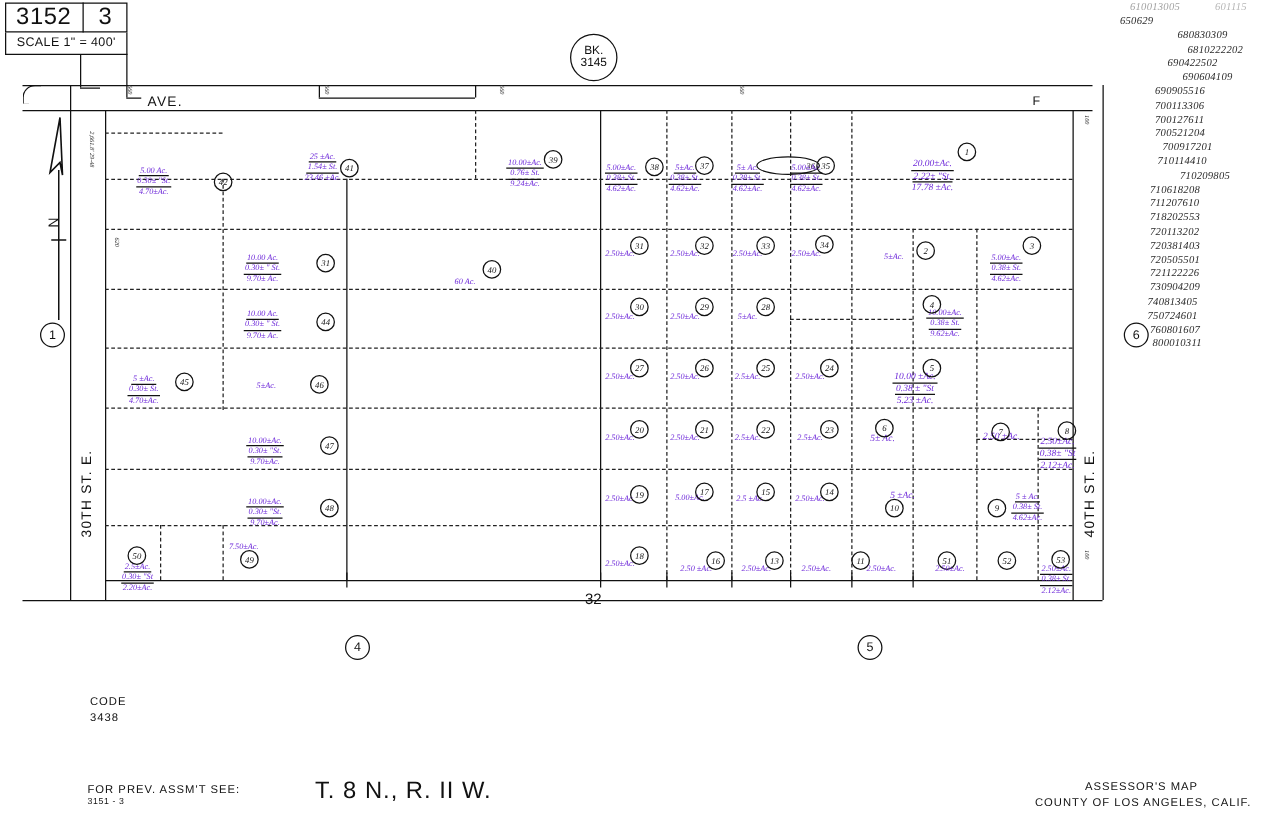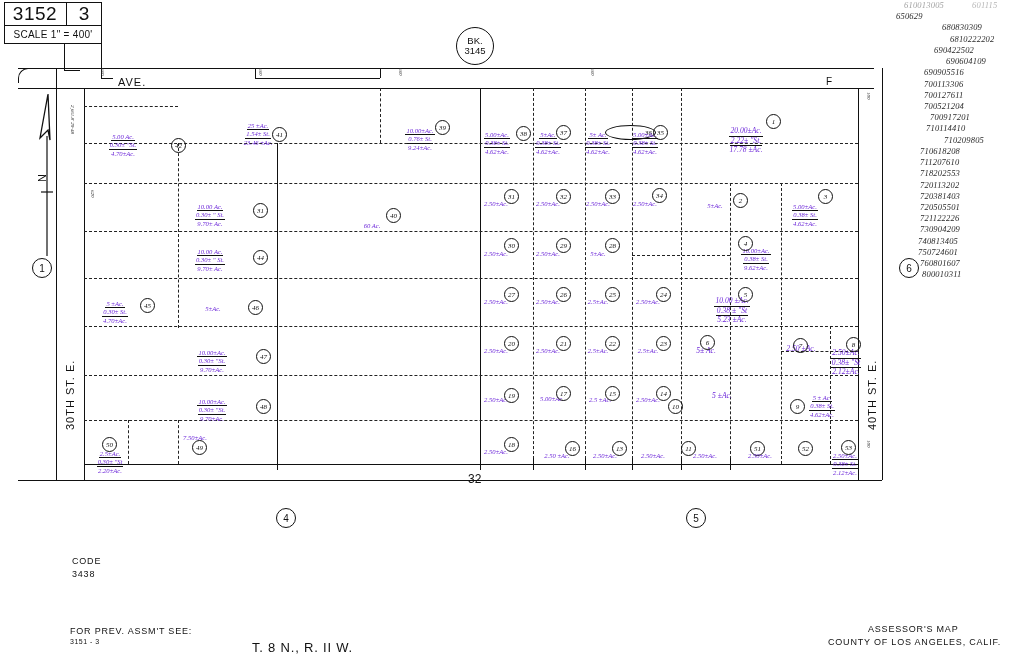--- a/index.html
+++ b/index.html
@@ -448,21 +448,21 @@
     </div>
     <div class="pcl" style="left: 614px; top: 396px; width: 68px;">
       <div class="ac"><span class="ac">2.50±Ac.</span></div>
     </div>
     <div class="circ p abs" style="left: 656px; top: 386px;">
       <span>14</span>
     </div>
     <div class="pcl" style="left: 688px; top: 392px; width: 68px;">
       <div class="ac big"><span class="ac big">5 ±Ac.</span></div>
     </div>
-    <div class="circ p abs" style="left: 668px; top: 399px;">
+    <div class="circ p abs" style="left: 708px; top: 399px;">
       <span>10</span>
     </div>
     <div class="pcl" style="left: 788px; top: 394px; width: 68px;">
       <div class="ac"><span class="ac b">5 ± Ac.</span></div>
       <div class="ac"><span class="ac b">0.38± St.</span></div>
       <div class="ac"><span class="ac">4.62±Ac.</span></div>
     </div>
     <div class="circ p abs" style="left: 790px; top: 399px;">
       <span>9</span>
     </div>
@@ -511,15 +511,15 @@
       <span>53</span>
     </div>
   </div>
 
 <div class="abs" id="hand-list"><div style="padding-left: 10px; opacity: 0.45; display: inline-block; width: 62px;">610013005</div><div style="padding-left: 6px; opacity: 0.35; display: inline-block;">601115</div><div style="padding-left: 2px;">650629</div><div style="padding-left: 48px;">680830309</div><div style="padding-left: 56px;">6810222202</div><div style="padding-left: 40px;">690422502</div><div style="padding-left: 52px;">690604109</div><div style="padding-left: 30px;">690905516</div><div style="padding-left: 30px;">700113306</div><div style="padding-left: 30px;">700127611</div><div style="padding-left: 30px;">700521204</div><div style="padding-left: 36px;">700917201</div><div style="padding-left: 32px;">710114410</div><div style="padding-left: 50px;">710209805</div><div style="padding-left: 26px;">710618208</div><div style="padding-left: 26px;">711207610</div><div style="padding-left: 26px;">718202553</div><div style="padding-left: 26px;">720113202</div><div style="padding-left: 26px;">720381403</div><div style="padding-left: 26px;">720505501</div><div style="padding-left: 26px;">721122226</div><div style="padding-left: 26px;">730904209</div><div style="padding-left: 24px;">740813405</div><div style="padding-left: 24px;">750724601</div><div style="padding-left: 26px;">760801607</div><div style="padding-left: 28px;">800010311</div></div>
 
 <div class="abs foot" style="left:72px;top:556px;">CODE</div>
 <div class="abs foot" style="left:72px;top:569px;">3438</div>
 <div class="abs foot" style="left:70px;top:626px;">FOR PREV. ASSM'T SEE:</div>
 <div class="abs" style="left:70px;top:638px;font-size:7px;letter-spacing:.5px;">3151 - 3</div>
-<div class="abs" style="left:252px;top:640px;font-size:13px;letter-spacing:.8px;">T. 8 N., R. II W.</div>
+<div class="abs" style="left:252px;top:622px;font-size:19px;letter-spacing:.8px;">T. 8 N., R. II W.</div>
 <div class="abs foot" style="left:868px;top:624px;">ASSESSOR'S MAP</div>
 <div class="abs foot" style="left:828px;top:637px;">COUNTY OF LOS ANGELES, CALIF.</div>
 
 </body></html>

